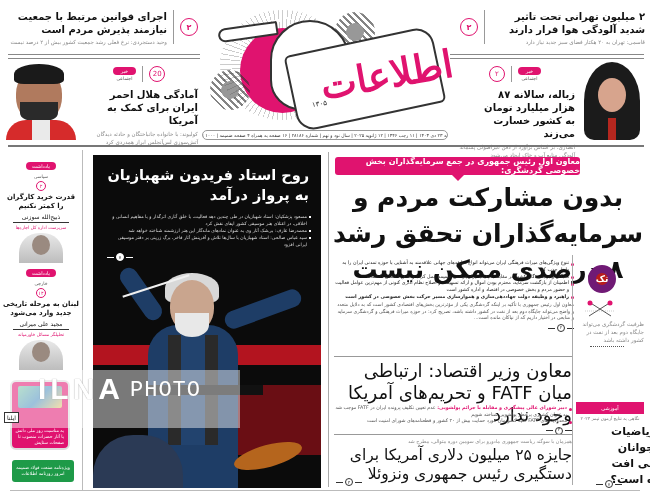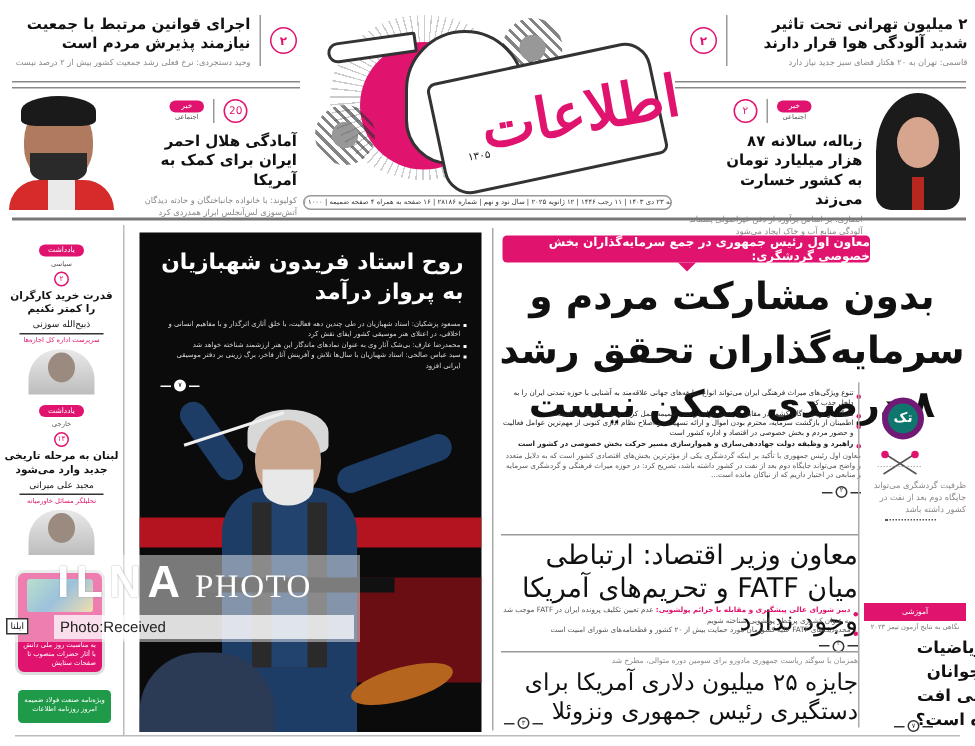--- a/index.html
+++ b/index.html
@@ -56,21 +56,21 @@
   .pgmark .c { width: 8px; height: 8px; border: 1px solid #333; border-radius: 50%; display: flex; align-items: center; justify-content: center; font-size: 4.5px; }
 
   .sec-h { position: absolute; font-size: 18px; line-height: 22px; text-align: right; color: #111; }
   .small-bul { position: absolute; font-size: 4.8px; line-height: 6.5px; color: #555; }
   .small-bul .b { position: relative; padding-right: 5px; }
   .small-bul .b::before { content: ""; position: absolute; right: 0; top: 2.5px; width: 3px; height: 3px; background: #e0136f; border-radius: 50%; }
   .small-bul .bb { color: #e0136f; font-weight: bold; }
 
   
   .vline { position: absolute; width: 1px; background: #aaa; }
-  .badge-circle { position: absolute; left: 588px; top: 265px; width: 28px; height: 28px; border-radius: 50%; background: #0f766e; border: 4px solid #701a75; color: #fff; font-size: 9px; font-weight: bold; display: flex; align-items: center; justify-content: center; }
+  .badge-circle { position: absolute; left: 588px; top: 265px; width: 28px; height: 28px; border-radius: 50%; background: #b91c1c; border: 8px solid #701a75; color: #fff; font-size: 9px; font-weight: bold; display: flex; align-items: center; justify-content: center; }
   .cross-icon { position: absolute; left: 585px; top: 300px; width: 30px; height: 18px; }
   .side-txt { position: absolute; left: 576px; top: 320px; width: 68px; font-size: 5.5px; line-height: 8px; color: #888; text-align: right; }
   .edu-tag { position: absolute; left: 576px; top: 402px; width: 68px; height: 12px; background: #e0136f; color: #fff; font-size: 5px; display: flex; align-items: center; justify-content: center; }
   .edu-sub { position: absolute; left: 574px; top: 416px; width: 72px; font-size: 4.5px; color: #777; text-align: center; }
   .edu-h { position: absolute; left: 604px; top: 424px; width: 75px; font-size: 11px; line-height: 16px; font-weight: bold; text-align: center; }
 
   
   .feature { position: absolute; left: 93px; top: 155px; width: 228px; height: 333px; background: #0b0b0b; overflow: hidden; }
   .feature .fh { position: absolute; right: 12px; top: 10px; width: 210px; color: #fff; font-weight: bold; font-size: 14.5px; line-height: 20px; text-align: right; }
   .feature .fb { position: absolute; right: 10px; top: 58px; width: 205px; color: #ddd; font-size: 4.6px; line-height: 7px; text-align: right; }
@@ -108,21 +108,21 @@
   .opinion .role { font-size: 4.5px; color: #e0136f; }
   .portrait { width: 44px; height: 30px; margin: 3px auto 0; background: linear-gradient(#e9e9e9, #bdbdbd); border-radius: 20px 20px 0 0; position: relative; }
   .portrait::after { content: ""; position: absolute; left: 13px; top: 2px; width: 18px; height: 20px; background: #9a8a80; border-radius: 50%; }
 
   .pink-card { position: absolute; left: 10px; top: 380px; width: 60px; height: 70px; background: #e0136f; border-radius: 6px; border: 2px solid #ddd; }
   .green-card { position: absolute; left: 12px; top: 460px; width: 62px; height: 22px; background: #1e9a48; color: #fff; font-size: 4.5px; line-height: 6px; border-radius: 3px; display: flex; align-items: center; justify-content: center; text-align: center; padding: 2px; }
 
   
   .wm { position: absolute; left: 0; top: 370px; width: 240px; height: 58px; background: rgba(255,255,255,.45); direction: ltr; }
   .wm .ilna { position: absolute; left: 38px; top: 2px; font-size: 30px; color: #fff; letter-spacing: 4px; font-family: "Liberation Sans", sans-serif; font-weight: bold; text-shadow: 0 0 1px #888; }
-  .wm .photo { position: absolute; left: 130px; top: 8px; font-size: 22px; color: #fff; font-family: Liberation Serif, serif; letter-spacing: 1px; text-shadow: 0 0 1px #888; }
+  .wm .photo { position: absolute; left: 130px; top: 8px; font-size: 22px; color: #fff; font-family: Liberation Mono, monospace; letter-spacing: 1px; text-shadow: 0 0 1px #888; }
   .wm .recv { position: absolute; left: 36px; top: 40px; width: 200px; height: 16px; background: rgba(255,255,255,.75); font-size: 10px; color: #222; font-family: "Liberation Sans", sans-serif; padding-left: 4px; display: flex; align-items: center; }
   .wm .logo-mini { position: absolute; left: 4px; top: 42px; font-size: 6px; color: #111; background: #fff; padding: 1px 2px; border: 1px solid #333; direction: rtl; }
   .bottom-rule { position: absolute; left: 10px; top: 490px; width: 630px; height: 1px; background: #bbb; }
 </style>
 </head>
 <body>
 
 <div class="teaser" style="left:8px; top:10px; width:190px;">
   <div class="num-circle">۲</div>
   <div class="vbar"></div>
@@ -251,21 +251,20 @@
     <div class="stand"></div>
     <div class="musician"></div>
     <div class="violin"></div>
   </div>
 </div>
 
 <div class="wm">
   <div class="ilna">ILNA</div>
   <div class="photo">PHOTO</div>
   <div class="logo-mini">ایلنا</div>
-  <div class="recv">Photo:Received</div>
 </div>
 
 <div class="vline" style="left:328px; top:152px; height:335px;"></div>
 <div class="kicker">معاون اول رئیس جمهوری در جمع سرمایه‌گذاران بخش خصوصی گردشگری:</div>
 <div class="lead-h">بدون مشارکت مردم و سرمایه‌گذاران تحقق رشد ۸ درصدی ممکن نیست</div>
 
 <div class="bullets">
   <div class="b"><span>تنوع ویژگی‌های میراث فرهنگی ایران می‌تواند انواع سلیقه‌های جهانی علاقه‌مند به آشنایی با حوزه تمدنی ایران را به داخل جذب کند</span></div>
   <div class="b"><span>نخبگان و برجسته‌گان کشور در مقابله با پدیده ایران‌هراسی ضمیمه عمل کرده و نقش انفعالی داشته‌اند</span></div>
   <div class="b"><span>اطمینان از بازگشت سرمایه، محترم بودن اموال و ارائه تسهیلات و اصلاح نظام اداری کنونی از مهم‌ترین عوامل فعالیت و حضور مردم و بخش خصوصی در اقتصاد و اداره کشور است</span></div>

